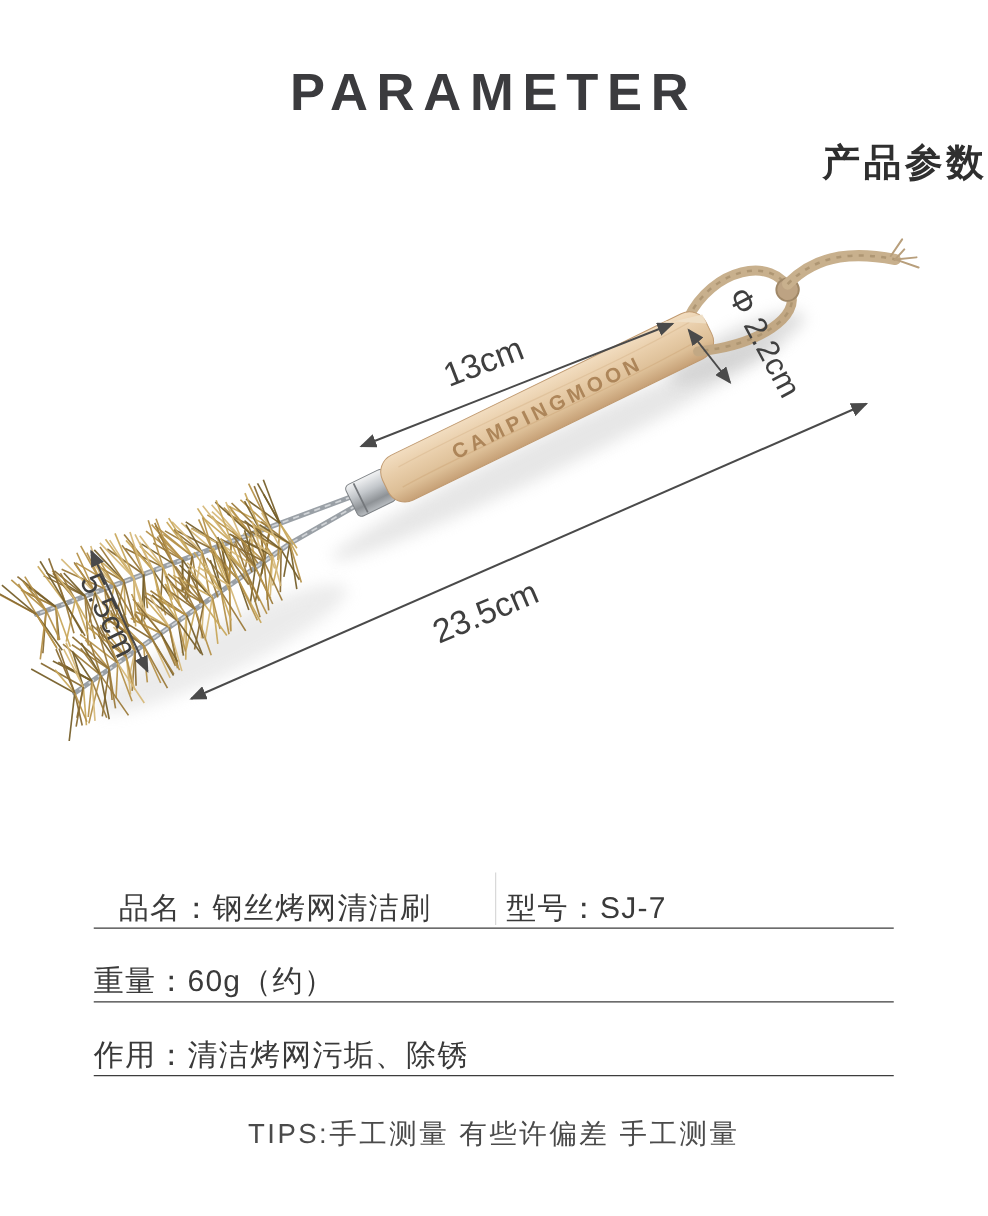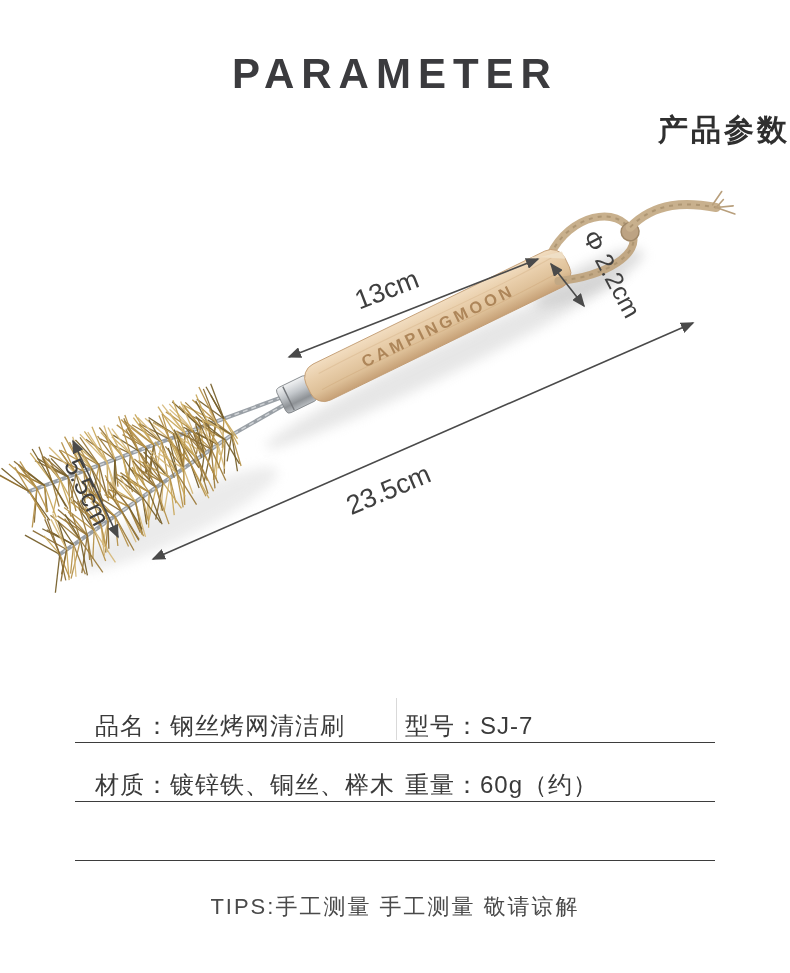--- a/index.html
+++ b/index.html
@@ -503,22 +503,22 @@
     <text class="dim" transform="translate(79,496) rotate(64)" font-size="26" text-anchor="middle">5.5cm</text>
     <text class="dim" transform="translate(392,498) rotate(-23)" font-size="27" text-anchor="middle">23.5cm</text>
   </svg>
 
   <div class="spec-table">
     <div class="spec-row divided">
       <div class="cell1">品名：钢丝烤网清洁刷</div>
       <div class="cell2">型号：SJ-7</div>
     </div>
     <div class="spec-row">
-      <div class="cell1">材质：镀锌铁、铜丝、榉木</div>
       <div class="cell2">重量：60g（约）</div>
     </div>
     <div class="spec-row">
+      <div class="cell2">作用：清洁烤网污垢、除锈</div>
     </div>
   </div>
 
-  <div class="tips">TIPS:手工测量 手工测量 敬请谅解</div>
+  <div class="tips">TIPS:手工测量 有些许偏差 手工测量</div>
 
 </div>
 
 </body></html>

